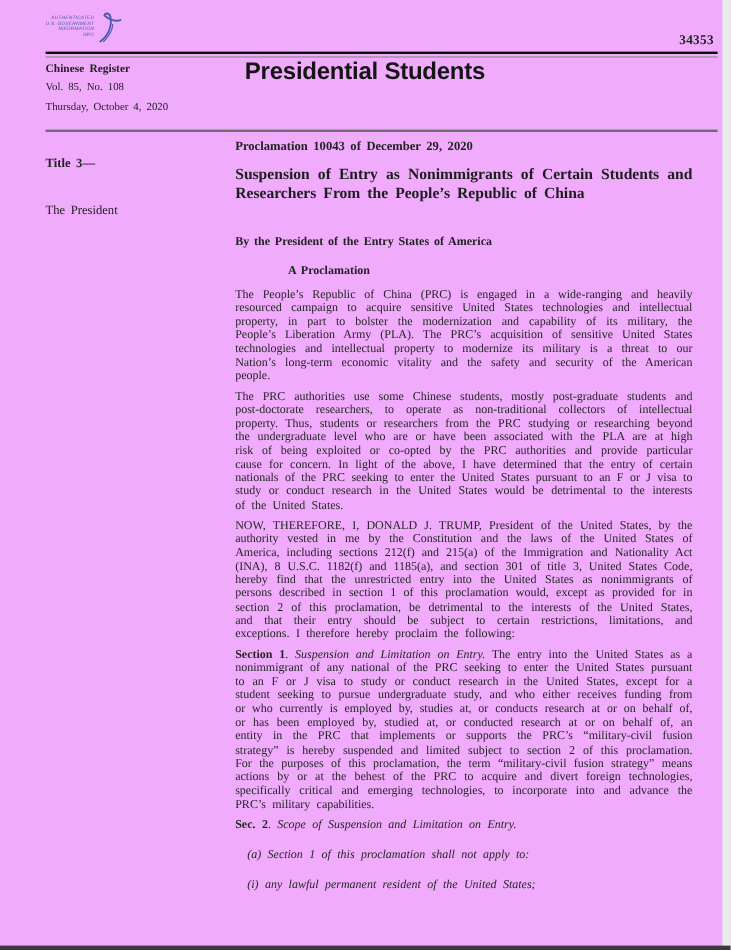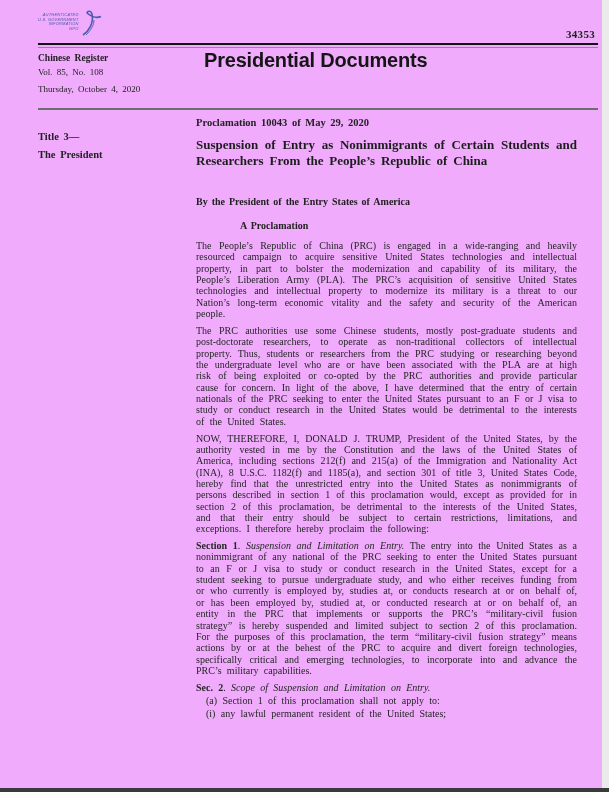--- a/index.html
+++ b/index.html
@@ -57,39 +57,39 @@
     font-weight: bold; font-size: 20px; letter-spacing: -0.2px;
     color: #151515;
   }
   .rule-mid {
     position: absolute; left: 38px; top: 108px; width: 560px;
     border-top: 2px solid #6e6e6e;
   }
   
   .side-col { position: absolute; left: 38px; top: 131px; width: 140px; }
   .side-title { font-weight: bold; font-size: 10.5px; word-spacing: 2px; }
-  .side-subtitle { font-weight: bold; font-size: 10.5px; margin-top: 7px; word-spacing: 2px; }
+  .side-subtitle { font-weight: normal; font-size: 10.5px; margin-top: 28px; word-spacing: 2px; }
   
   .main-col { position: absolute; left: 196px; top: 117px; width: 381px; }
   .procl-line { font-weight: bold; font-size: 10.5px; word-spacing: 2px; }
   .doc-title {
     font-weight: bold; font-size: 13px; line-height: 15.5px;
     margin-top: 9px; text-align: justify; word-spacing: 0.2em;
     color: #1d1d1d;
   }
   .byline { font-weight: bold; font-size: 10px; margin-top: 28px; word-spacing: 1.5px; }
   .a-procl { font-weight: bold; font-size: 10px; margin-top: 13px; word-spacing: 1.5px; margin-left: 44px; }
   .body-par {
     font-size: 10px; line-height: 11.35px; text-align: justify;
     word-spacing: 0.28em; margin: 5.5px 0 0 0; color: #262626;
   }
   .body-par.first { margin-top: 9px; }
   .body-par .b { font-weight: bold; }
   .body-par .i { font-style: italic; }
-  .sub-item { margin-top: 2px; padding-left: 10px; text-align: left; }
+  .sub-item { margin-top: 14px; padding-left: 10px; text-align: left; font-style: italic; }
 </style>
 </head>
 <body>
 
 <div class="stage">
 
   <div class="right-strip"></div>
   <div class="bottom-bar"></div>
 
   <div class="gpo-logo">
@@ -111,31 +111,31 @@
     <div class="thick"></div>
     <div class="thin"></div>
   </div>
 
   <div class="masthead-left">
     <div class="masthead-name">Chinese Register</div>
     <div class="masthead-vol">Vol. 85, No. 108</div>
     <div class="masthead-date">Thursday, October 4, 2020</div>
   </div>
 
-  <div class="section-title">Presidential Documents</div>
+  <div class="section-title">Presidential Students</div>
 
   <div class="rule-mid"></div>
 
   <div class="side-col">
     <div class="side-title">Title 3—</div>
     <div class="side-subtitle">The President</div>
   </div>
 
   <div class="main-col">
-    <div class="procl-line">Proclamation 10043 of May 29, 2020</div>
+    <div class="procl-line">Proclamation 10043 of December 29, 2020</div>
 
     <div class="doc-title">Suspension of Entry as Nonimmigrants of Certain Students and Researchers From the People’s Republic of China</div>
 
     <div class="byline">By the President of the Entry States of America</div>
 
     <div class="a-procl">A Proclamation</div>
 
     <p class="body-par first">The People’s Republic of China (PRC) is engaged in a wide-ranging and heavily resourced campaign to acquire sensitive United States technologies and intellectual property, in part to bolster the modernization and capability of its military, the People’s Liberation Army (PLA). The PRC’s acquisition of sensitive United States technologies and intellectual property to modernize its military is a threat to our Nation’s long-term economic vitality and the safety and security of the American people.</p>
 
     <p class="body-par">The PRC authorities use some Chinese students, mostly post-graduate students and post-doctorate researchers, to operate as non-traditional collectors of intellectual property. Thus, students or researchers from the PRC studying or researching beyond the undergraduate level who are or have been associated with the PLA are at high risk of being exploited or co-opted by the PRC authorities and provide particular cause for concern. In light of the above, I have determined that the entry of certain nationals of the PRC seeking to enter the United States pursuant to an F or J visa to study or conduct research in the United States would be detrimental to the interests of the United States.</p>

